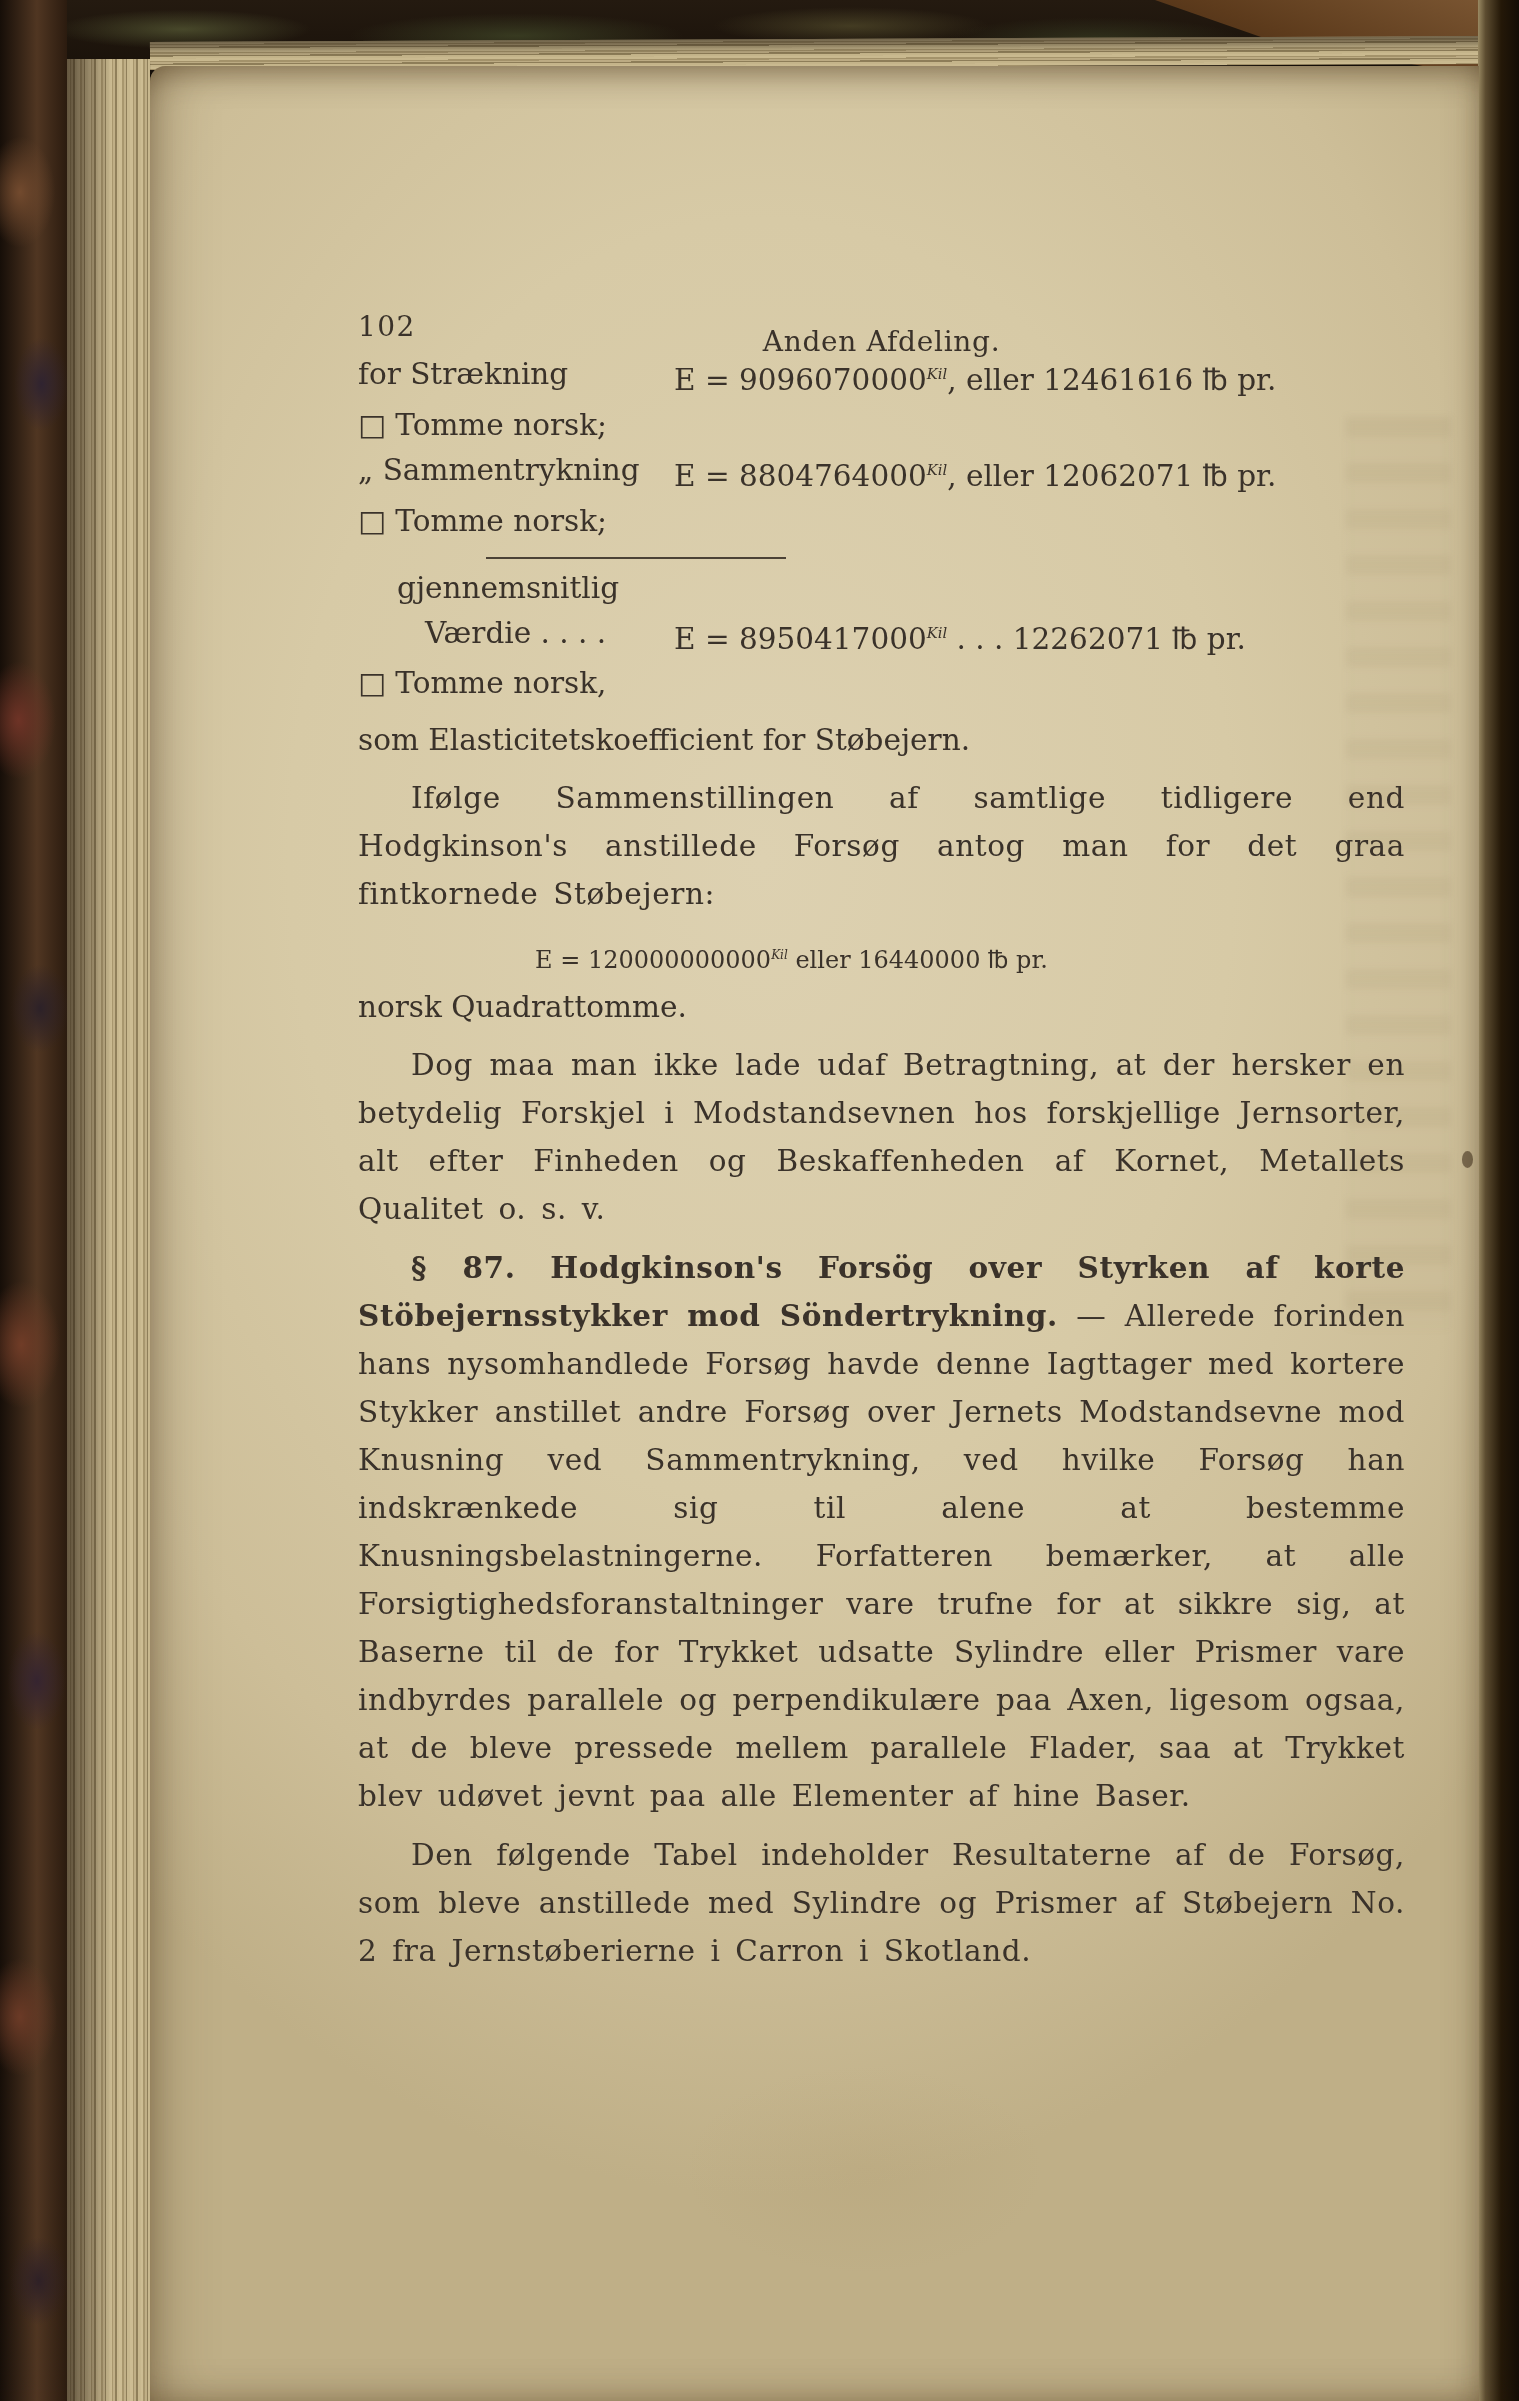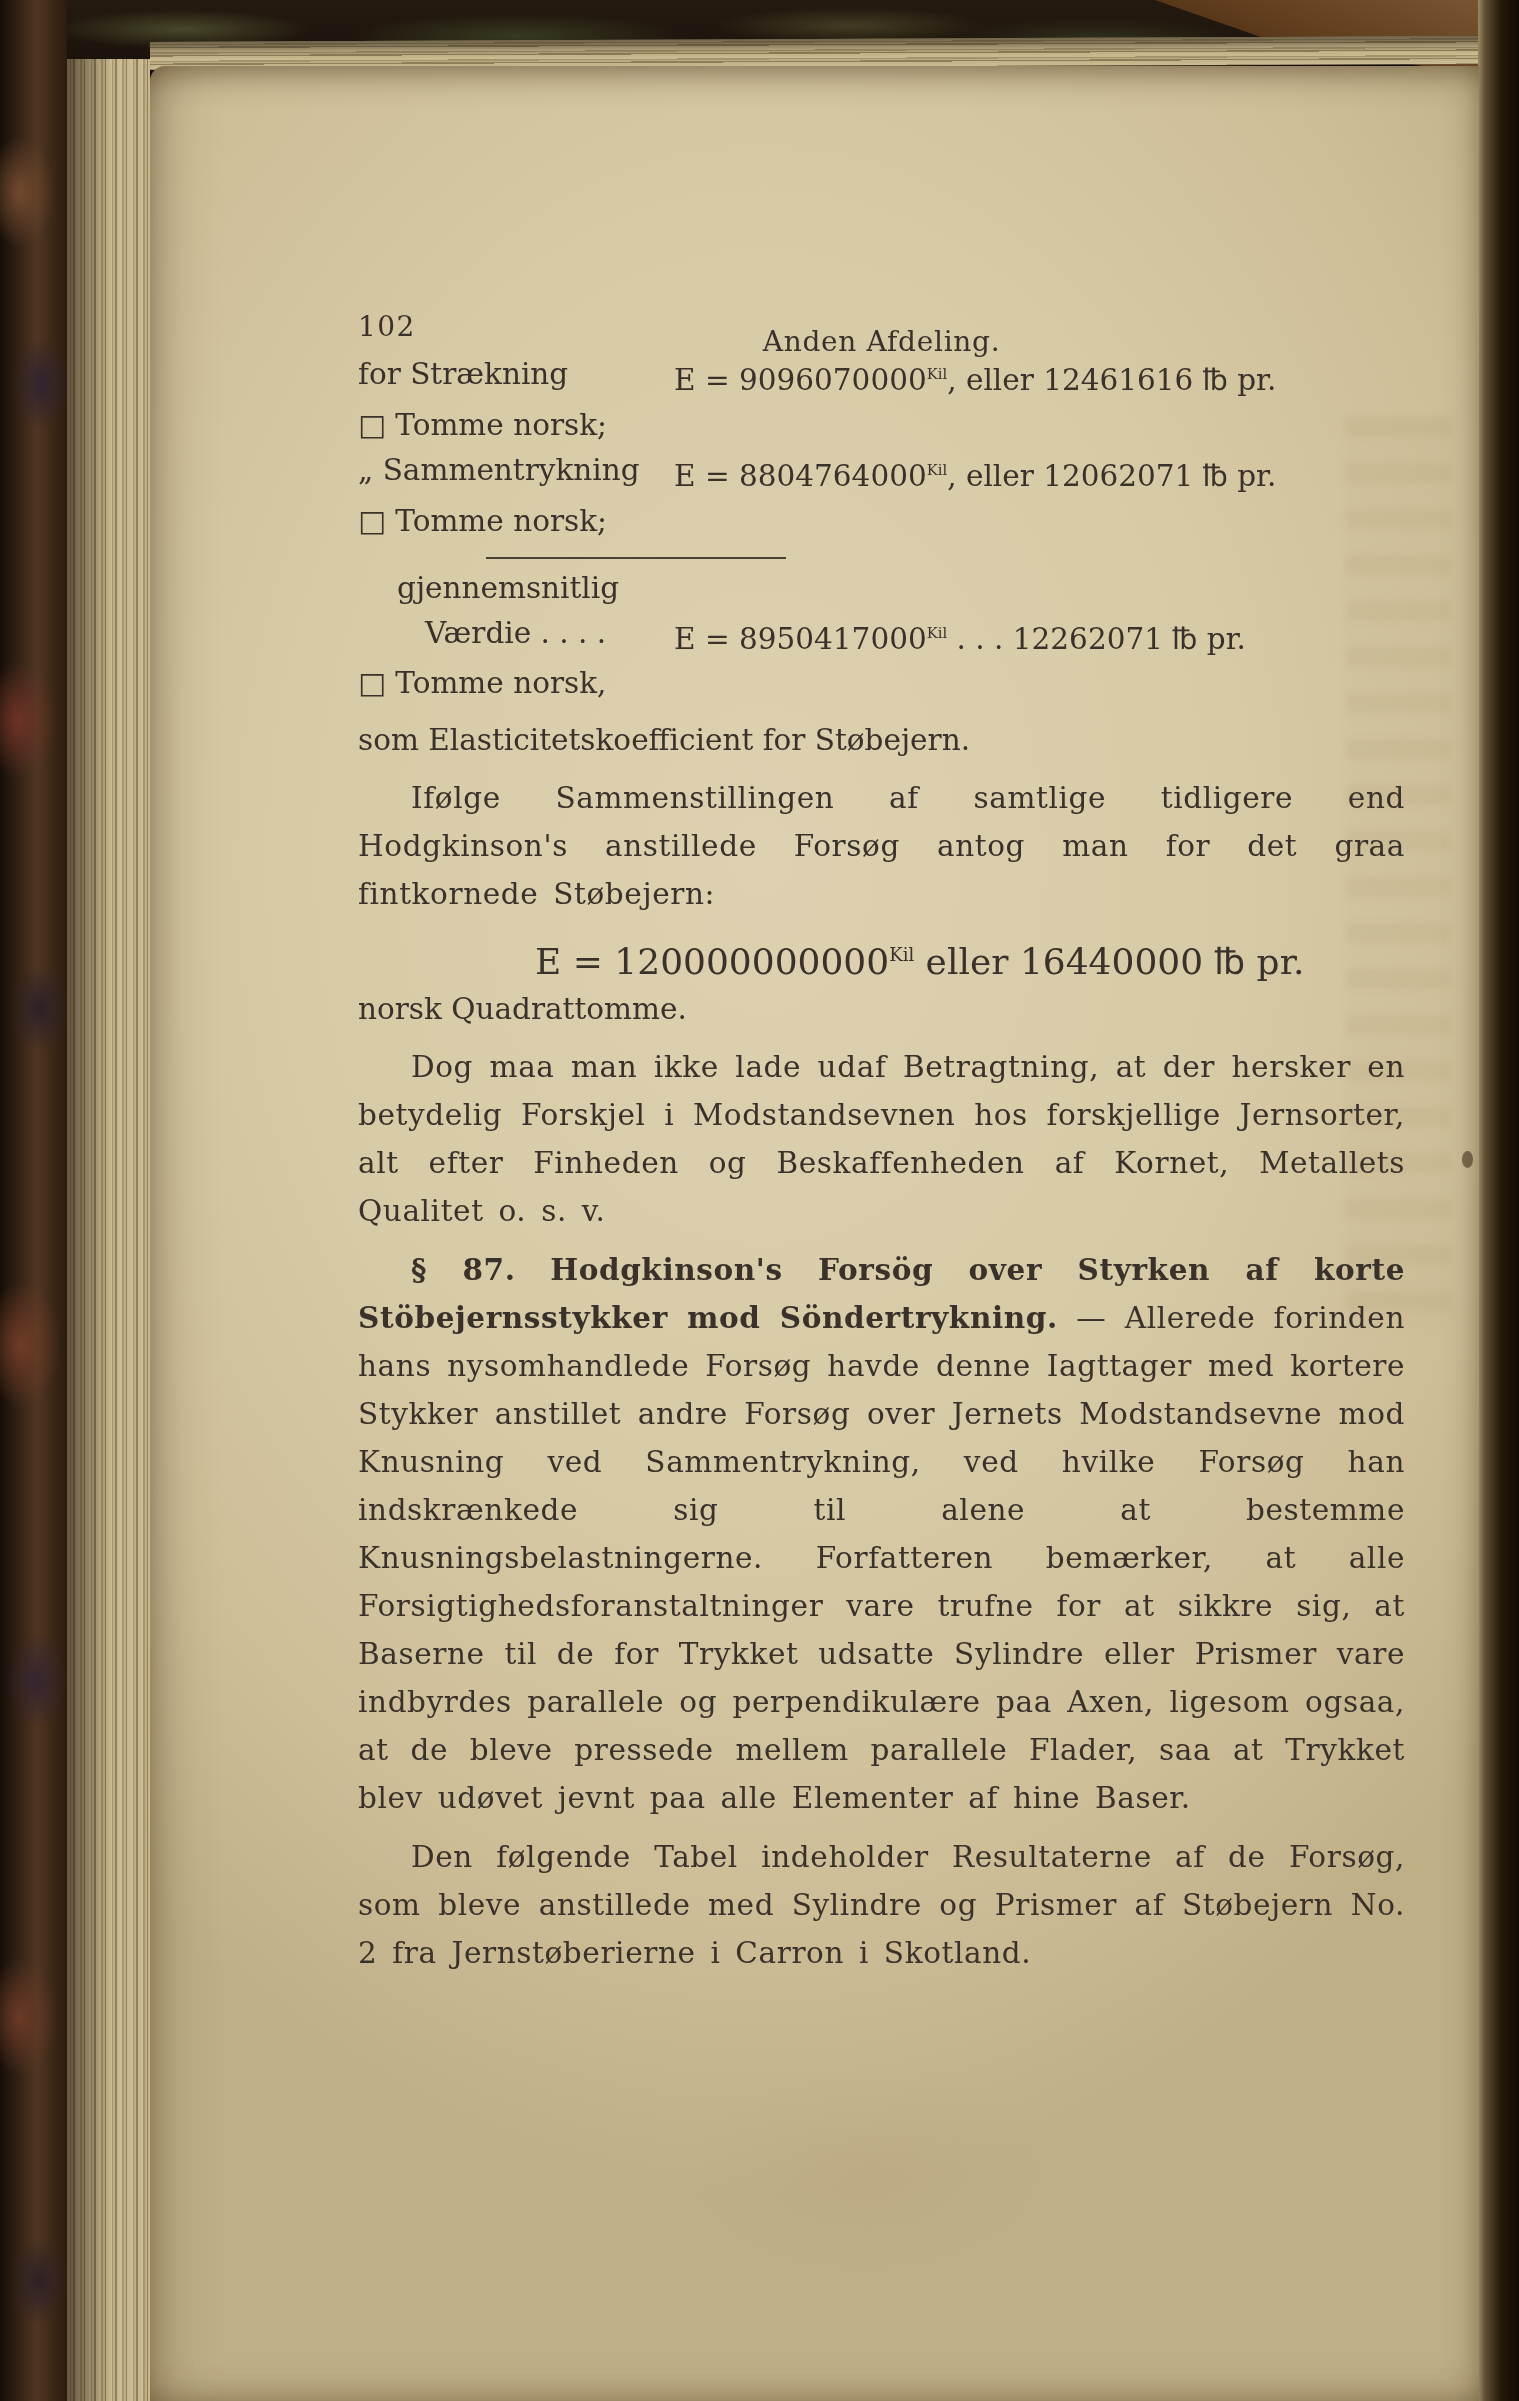--- a/index.html
+++ b/index.html
@@ -86,29 +86,29 @@
   .content{position:absolute;left:208px;top:244px;width:1047px;}
   .head{position:relative;height:41px;}
   .pagenum{position:absolute;left:0;top:0;font-size:28px;letter-spacing:1.4px;}
   .running{position:absolute;left:50%;transform:translateX(-50%);top:15px;font-size:28px;letter-spacing:0.7px;}
 
   .fblock{font-size:29.5px;}
   .f-row{display:flex;line-height:46px;white-space:nowrap;}
   .f-label{flex:0 0 316px;}
   .f-row.r3{padding-left:67px;}
   .f-row.r3 .f-label{flex:0 0 249px;}
-  sup{font-size:.5em;vertical-align:super;letter-spacing:0;}
+  sup{font-size:.5em;vertical-align:super;letter-spacing:0;font-style:italic;}
   .f-unit{padding-right:34px;line-height:44px;}
   .sum-line{width:300px;margin:14px 0 7px 128px;border-top:2.1px solid #4b4236;}
   .mean{padding-left:39px;line-height:44px;}
   .f-closing{margin-top:11.2px;line-height:46px;}
 
   .para{font-size:29.5px;line-height:48px;text-align:justify;letter-spacing:0.6px;word-spacing:4.9px;margin-top:11px;}
   .para.indent{text-indent:53px;}
-  .disp{margin-top:14px;padding-left:177px;font-size:36px;line-height:46px;}
+  .disp{margin-top:14px;padding-left:177px;font-size:24px;line-height:46px;}
   .disp-cont{font-size:29.5px;line-height:46px;margin-top:1.4px;}
   .sec-num{font-weight:bold;}
   .sec-title{font-weight:bold;}
 </style>
 </head>
 <body>
 
 <div class="scene">
 
   <div class="book-top"></div>

